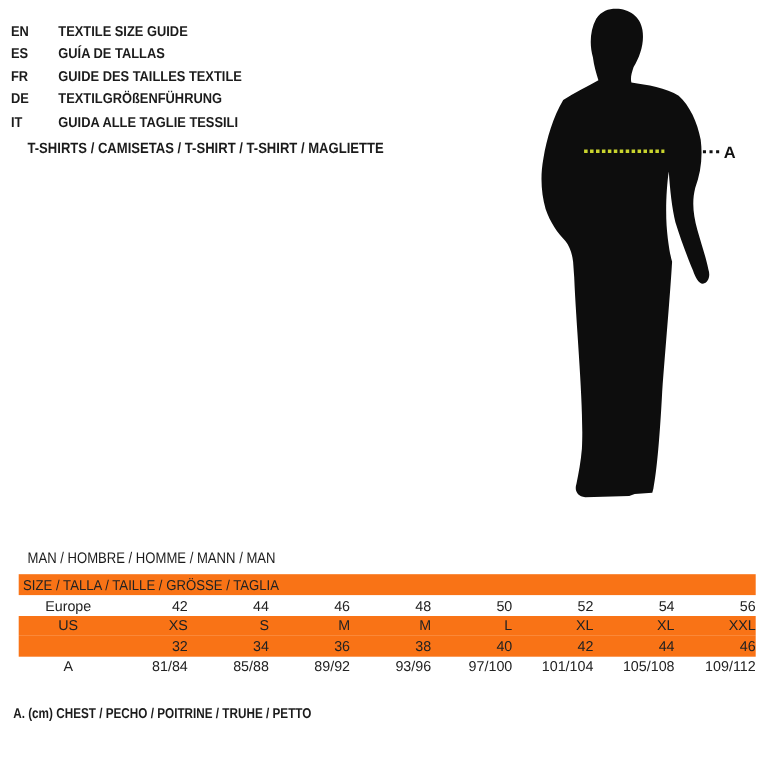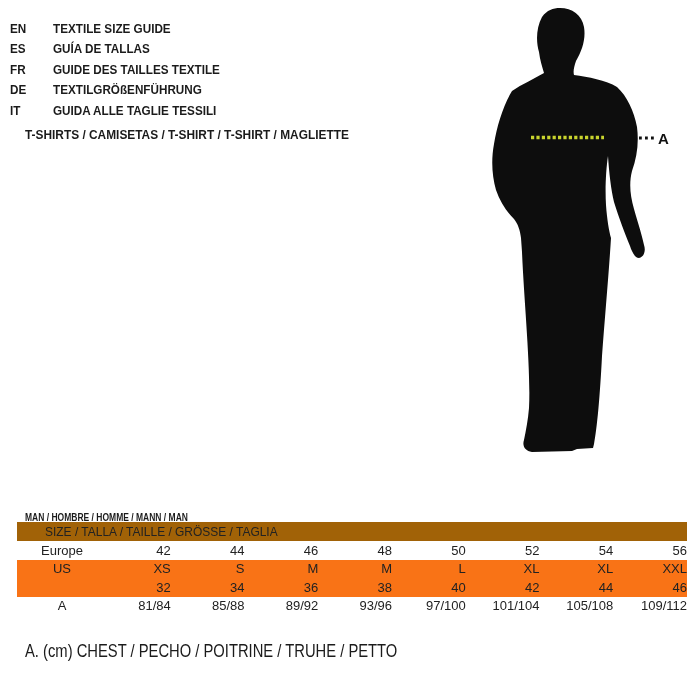--- a/index.html
+++ b/index.html
@@ -18,34 +18,34 @@
   
   .product-block { position:absolute; left:25px; top:127px; font-size:13.5px; font-weight:700; }
   .product-line { height:21.5px; display:flex; }
   .product-line .cond { transform:scaleX(0.88); }
 
   
   .figure-svg { position:absolute; left:460px; top:0; }
   .measure-label-text { font-family:"Liberation Sans", sans-serif; font-size:15px; font-weight:700; fill:#111; }
 
   
-  .man-title { position:absolute; left:25px; top:512px; font-size:10px; font-weight:700; }
+  .man-title { position:absolute; left:25px; top:499px; font-size:14px; font-weight:400; }
   .man-title .cond { transform:scaleX(0.85); }
 
   
   .size-table { position:absolute; left:17px; top:522px; width:670px; font-size:13px; color:#222; }
-  .thead { height:19px; background:#a16207; display:flex; align-items:center; padding-left:28px; }
+  .thead { height:19px; background:#f97316; display:flex; align-items:center; padding-left:4px; }
   .thead .cond { transform:scaleX(0.92); }
   .trow { height:18.5px; display:flex; align-items:center; }
   .trow.shaded { background:#f97316; }
   .tlabel { width:70px; padding-left:10px; text-align:center; }
   .tcell { flex:1; text-align:right; }
 
   
-  .footnote { position:absolute; left:25px; top:641px; font-size:18px; font-weight:400; }
+  .footnote { position:absolute; left:12px; top:641px; font-size:13px; font-weight:700; }
   .footnote .cond { transform:scaleX(0.82); }
 </style>
 </head>
 <body>
 
 <div class="canvas">
 
   <div class="lang-block">
     <div class="lang-row">
       <span class="lang-code"><span class="cond">EN</span></span>

